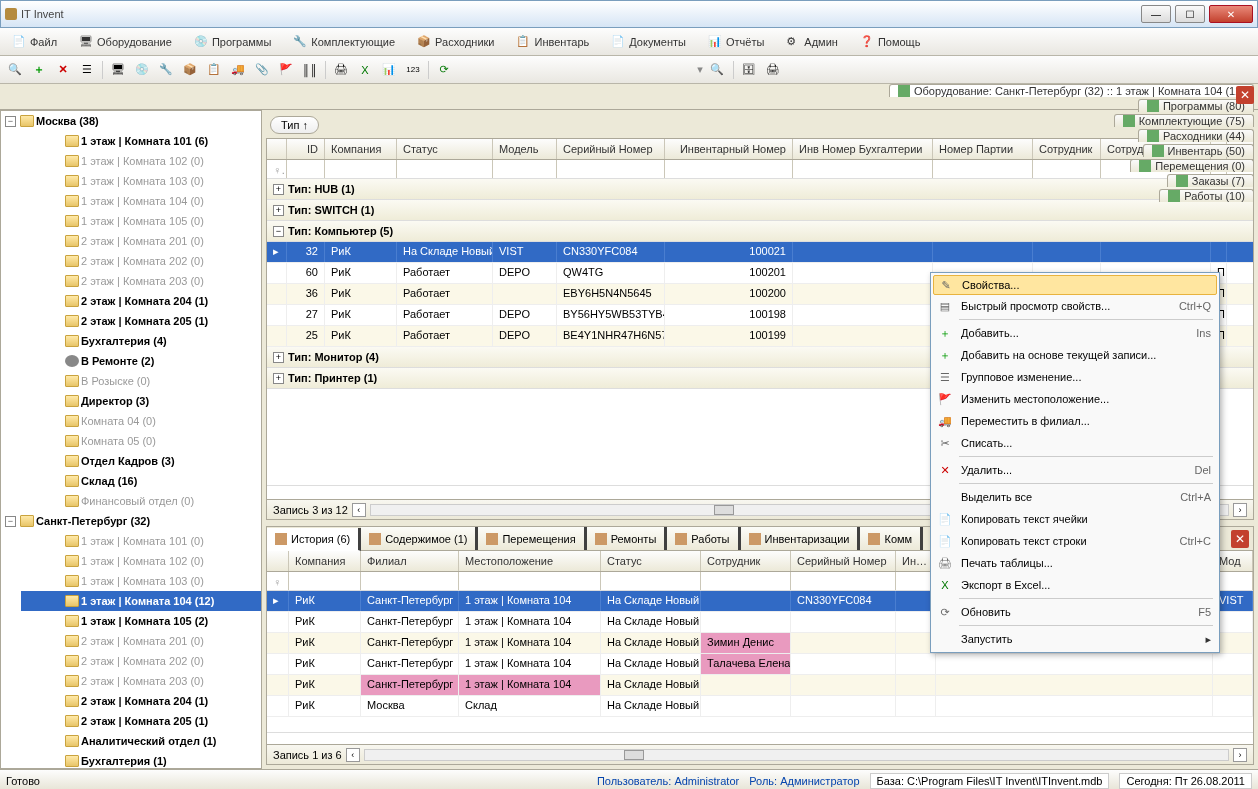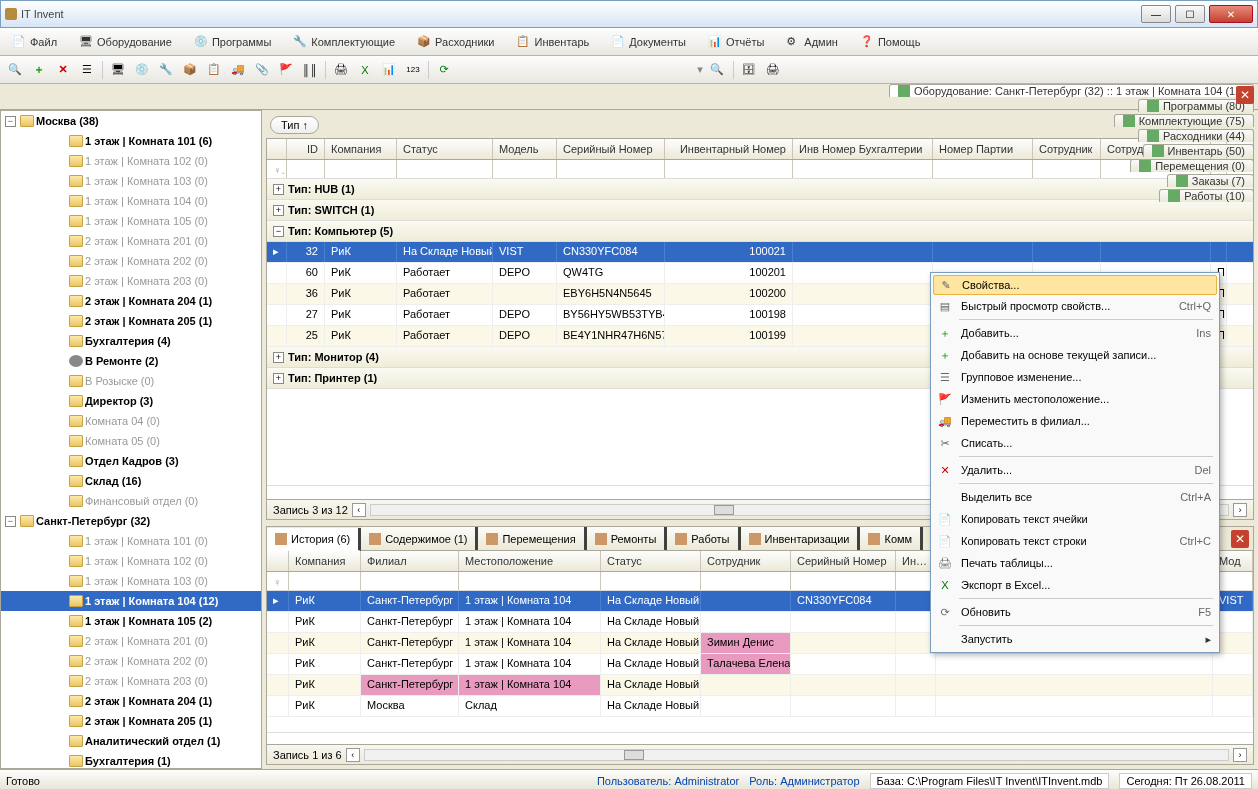--- a/index.html
+++ b/index.html
@@ -19,21 +19,21 @@
 
 .tabbar { height:26px; background:#ece9d8; border-bottom:1px solid #aca899; display:flex; align-items:flex-end; padding:0 4px; gap:2px; position:relative;flex-direction:column;}
 .tab { height:22px; padding:0 8px; background:linear-gradient(#fafafa,#ece9d8); border:1px solid #aca899; border-bottom:none; border-radius:3px 3px 0 0; display:flex; align-items:center; gap:4px; cursor:pointer; color:#333; white-space:nowrap; }
 .tab.active { background:#fff; height:24px; font-weight:normal; }
 .closex { position:absolute; right:4px; top:2px; width:18px; height:18px; background:#c3412e; color:#fff; display:flex;align-items:center;justify-content:center;border-radius:2px;cursor:pointer; font-size:12px;}
 
 .content { display:flex; height: calc(789px - 26px - 28px - 28px - 26px - 22px); }
 .tree-pane { width:262px; background:#fff; border:1px solid #aca899; overflow:hidden; display:flex; flex-direction:column; }
 .tree-scroll { flex:1; overflow-y:auto; overflow-x:hidden; background:#fff; }
 .tree-row { display:flex; align-items:center; height:20px; padding-left:4px; gap:2px; cursor:pointer; }
-.tree-row.level2 { padding-left: 68px; }
+.tree-row.level2 { padding-left: 44px; margin-left: 20px; }
 .tree-row .exp { width:11px; height:11px; border:1px solid #888; background:#fff; display:flex;align-items:center;justify-content:center; font-size:9px; color:#555; margin-right:2px; }
 .tree-row .t-icon { width:14px; height:12px; display:inline-block; }
 .folder-icon { background: linear-gradient(#ffe9a8,#e8c568); border:1px solid #c9a33e; border-radius:1px; }
 .wrench-icon { background:#888; border-radius:50%; }
 .tree-row .lbl { white-space:nowrap; overflow:hidden; text-overflow:ellipsis; max-width:180px; }
 .bold { font-weight:bold; color:#000; }
 .dim { color:#999; }
 .tree-row.selected { background:#316ac5; color:#fff; }
 .tree-row.selected .lbl { color:#fff; }
 

